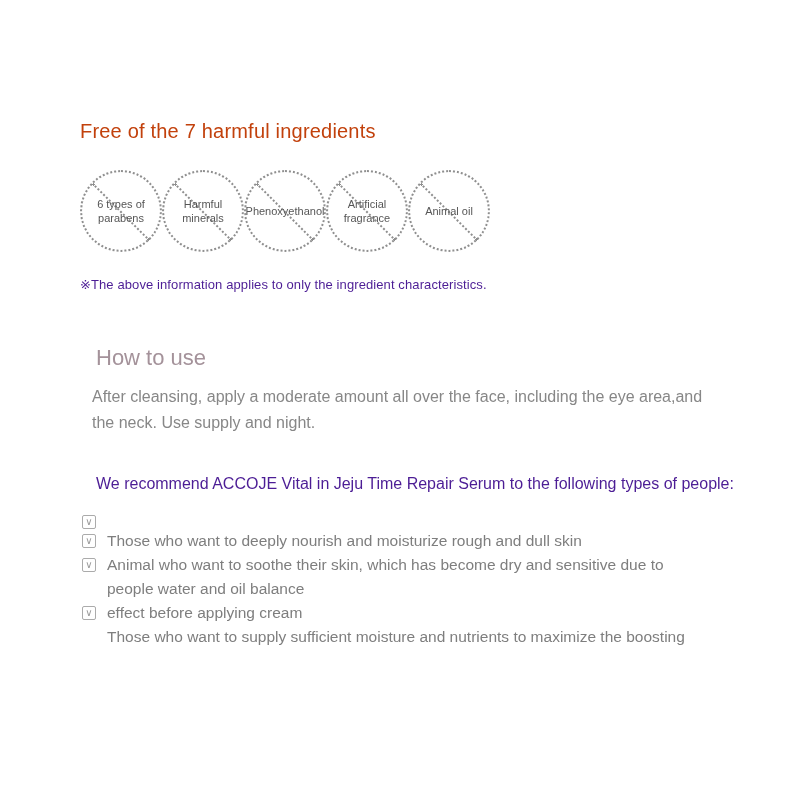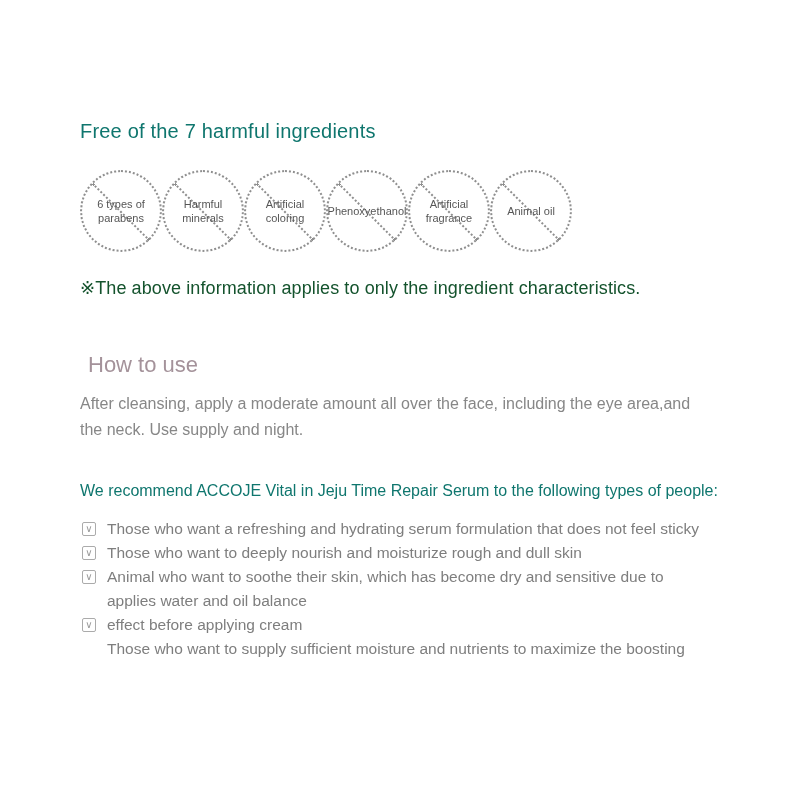--- a/index.html
+++ b/index.html
@@ -11,21 +11,21 @@
     color: #7d7d7d;
     -webkit-font-smoothing: antialiased;
   }
   .page { position: relative; width: 800px; height: 800px; background: #fff; overflow: hidden; }
   .content { position: absolute; left: 80px; top: 120px; width: 682px; }
 
   .free-heading {
     margin: 0;
     font-size: 20px;
     font-weight: 500;
-    color: #0f766e;
+    color: #c2410c;
     letter-spacing: 0.2px;
   }
 
   .circles {
     display: flex;
     justify-content: flex-start;
     margin-top: 27px;
     width: 680px;
   }
   .circle {
@@ -48,43 +48,43 @@
     z-index: 1;
     font-size: 11px;
     line-height: 1.3;
     color: #565656;
     text-align: center;
     padding: 0 2px;
   }
 
   .note {
     margin: 25px 0 16px;
-    font-size: 18px;
-    color: #14532d;
+    font-size: 13px;
+    color: #4c1d95;
     letter-spacing: 0.1px;
   }
 
   .htu-heading {
-    margin: 53px 8px 0;
+    margin: 53px 16px 0;
     font-size: 22px;
     font-weight: 400;
     color: #a4929a;
   }
   .htu-text {
-    margin: 13px 0 0;
+    margin: 13px 12px 0;
     font-size: 16px;
     line-height: 26px;
     color: #878787;
   }
 
   .rec-heading {
-    margin: 39px 0 0;
+    margin: 39px 16px 0;
     font-size: 16px;
     font-weight: 400;
-    color: #0f766e;
+    color: #4c1d95;
   }
   .rec-list { margin: 17px 0 0; padding: 0; list-style: none; }
   .rec-item {
     display: flex;
     align-items: flex-start;
     font-size: 15.5px;
     line-height: 24px;
     color: #7e7e7e;
   }
   .cbx {
@@ -111,24 +111,20 @@
       <div class="circle">
         <span class="diag"></span>
         <span class="lbl">6 types of parabens</span>
       </div>
       <div class="circle">
         <span class="diag"></span>
         <span class="lbl">Harmful minerals</span>
       </div>
       <div class="circle">
         <span class="diag"></span>
-        <span class="lbl">Artificial coloring</span>
-      </div>
-      <div class="circle">
-        <span class="diag"></span>
         <span class="lbl">Phenoxyethanol</span>
       </div>
       <div class="circle">
         <span class="diag"></span>
         <span class="lbl">Artificial fragrance</span>
       </div>
       <div class="circle">
         <span class="diag"></span>
         <span class="lbl">Animal oil</span>
       </div>
@@ -142,41 +138,37 @@
       <div>the neck. Use supply and night.</div>
     </div>
 
     <p class="rec-heading">We recommend ACCOJE Vital in Jeju Time Repair Serum to the following types of people:</p>
 
     <ul class="rec-list">
       <li class="rec-item">
         <span class="cbx">
             <span>∨</span>
           </span>
-        <div class="item-text">
-          <div>Those who want a refreshing and hydrating serum formulation that does not feel sticky</div>
-          <div></div>
-        </div>
       </li>
       <li class="rec-item">
         <span class="cbx">
             <span>∨</span>
           </span>
         <div class="item-text">
           <div>Those who want to deeply nourish and moisturize rough and dull skin</div>
           <div></div>
         </div>
       </li>
       <li class="rec-item">
         <span class="cbx">
             <span>∨</span>
           </span>
         <div class="item-text">
           <div>Animal who want to soothe their skin, which has become dry and sensitive due to</div>
-          <div>applies water and oil balance</div>
+          <div>people water and oil balance</div>
         </div>
       </li>
       <li class="rec-item">
         <span class="cbx">
             <span>∨</span>
           </span>
         <div class="item-text">
           <div>effect before applying cream</div>
           <div>Those who want to supply sufficient moisture and nutrients to maximize the boosting</div>
         </div>

